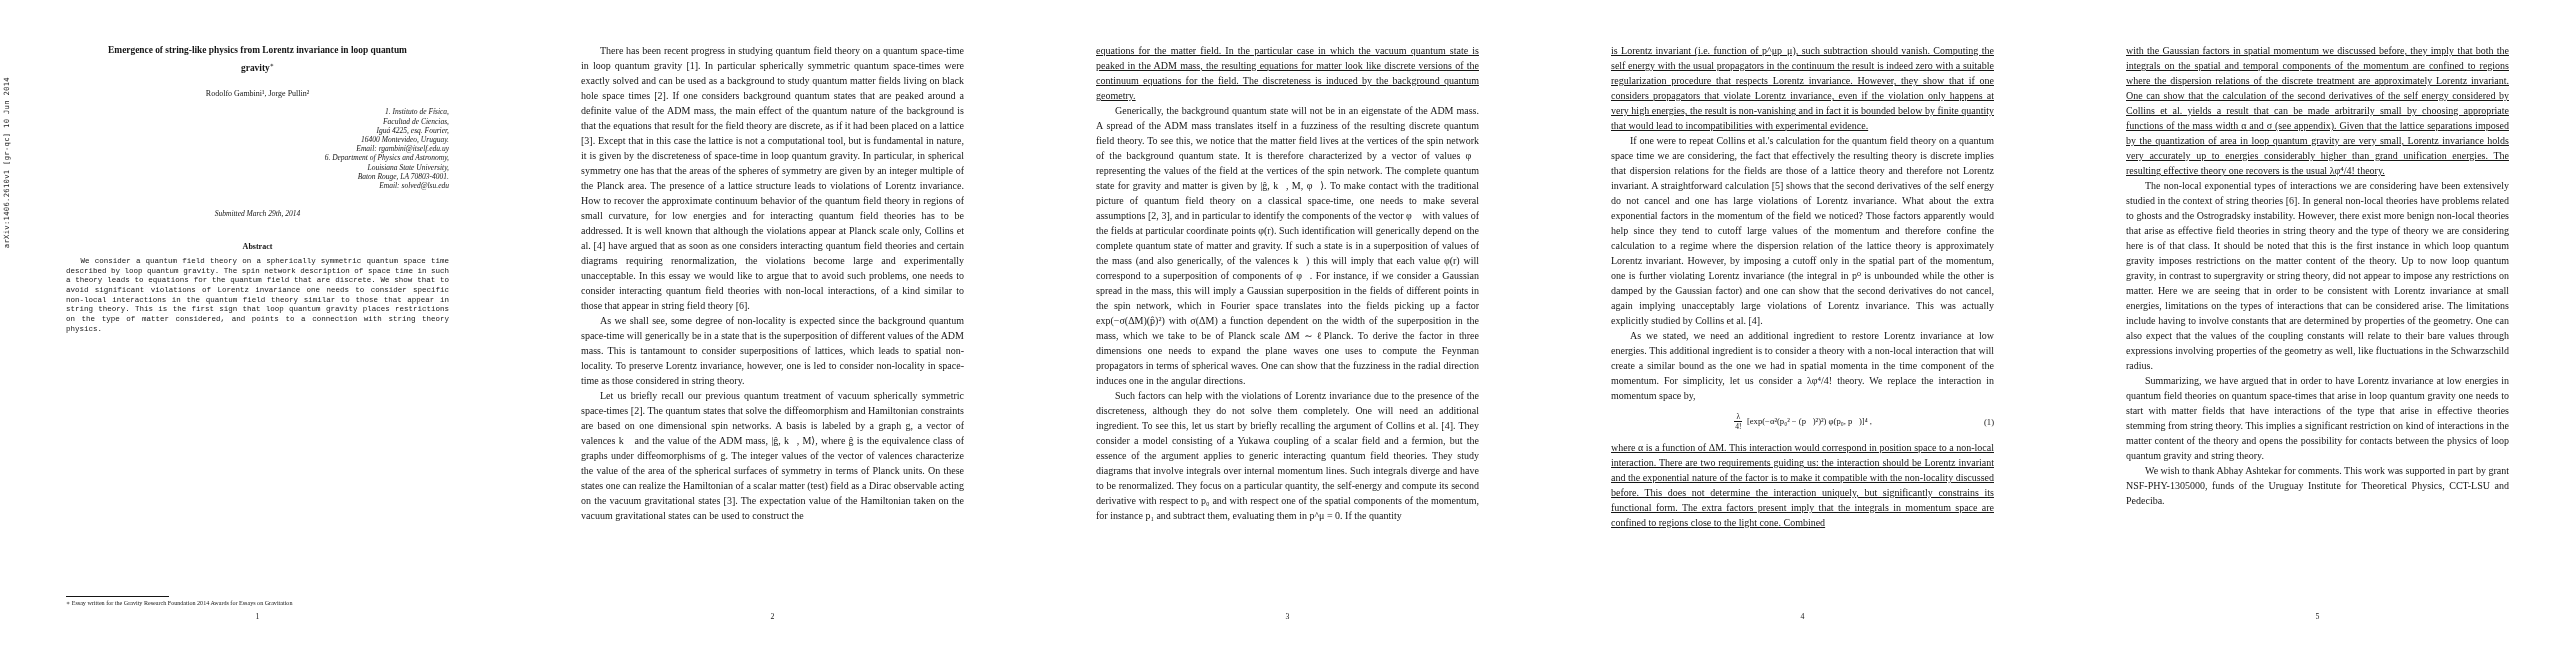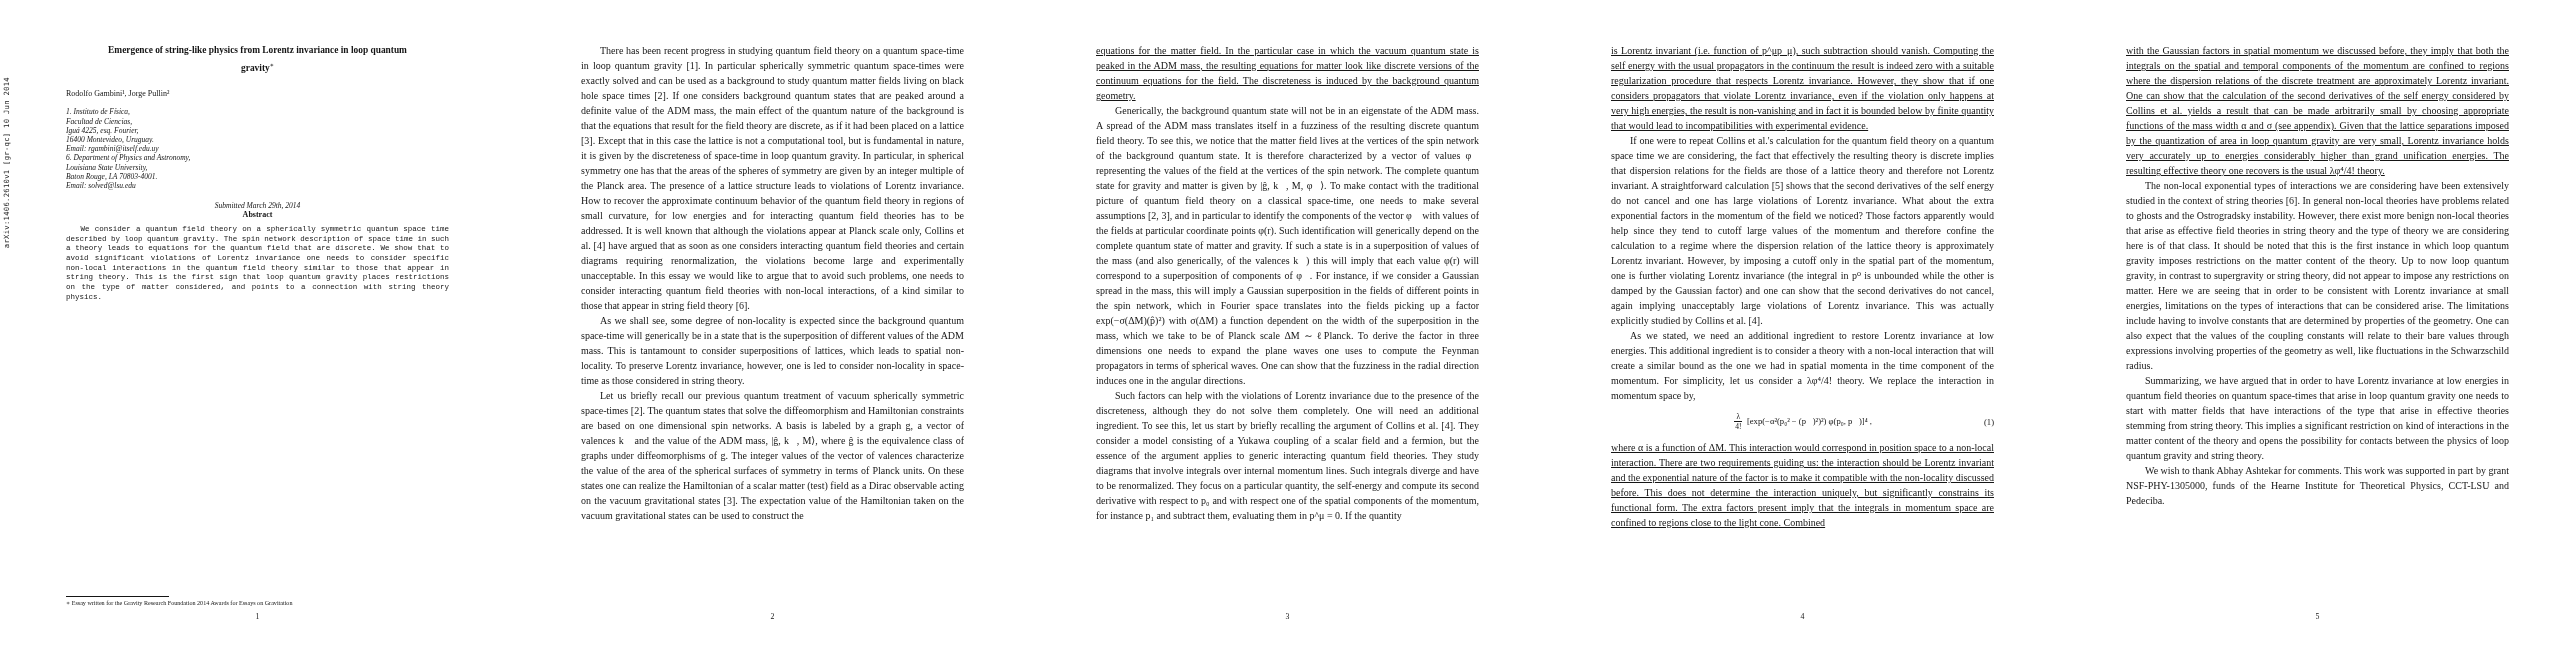--- a/index.html
+++ b/index.html
@@ -24,24 +24,24 @@
     overflow:hidden;
   }
   
   .p1-title {
     max-width:333px;
     margin:0 auto 13.3px auto;
     text-align:center;
     font-size:9.4px; font-weight:bold; line-height:15px;
   }
   .p1-title sup { font-size:6.1px; }
-  .p1-authors { font-size:8px; margin-bottom:9px; }
-  .p1-affil { text-align:left; font-style:italic; font-size:7.5px; line-height:9.2px; }
-  .p1-submitted { text-align:center; font-style:italic; font-size:7.5px; margin-top:11px; }
-  .p1-abshead { text-align:center; font-weight:bold; font-size:8px; margin-top:0; margin-bottom:5.6px; }
+  .p1-authors { text-align:center; font-size:8px; margin-bottom:9px; }
+  .p1-affil { text-align:right; font-style:italic; font-size:7.5px; line-height:9.2px; }
+  .p1-submitted { text-align:center; font-style:italic; font-size:7.5px; margin-top:19px; }
+  .p1-abshead { text-align:center; font-weight:bold; font-size:8px; margin-top:24px; margin-bottom:5.6px; }
   .p1-abstract { font-size:7.5px; line-height:9.7px; text-align:justify; text-indent:14.5px;font-family:Liberation Mono, monospace; }
   .footnote-area { position:absolute; left:66px; right:66px; bottom:60px; }
   .footnote-rule { width:103px; border-top:0.6px solid #151515; margin-bottom:3.3px; }
   .footnote { font-size:6.1px; line-height:7.2px; }
   .arxiv-stamp {
     position:absolute; left:2.2px; top:77px;
     writing-mode:vertical-rl; transform:rotate(180deg);
     font-family:"DejaVu Sans Mono", monospace;
     font-size:7.2px; letter-spacing:0.3px; color:#222;
     white-space:nowrap;
@@ -138,19 +138,19 @@
       <p class="noindent">where α is a function of ΔM. This interaction would correspond in position space to a non-local interaction. There are two requirements guiding us: the interaction should be Lorentz invariant and the exponential nature of the factor is to make it compatible with the non-locality discussed before. This does not determine the interaction uniquely, but significantly constrains its functional form. The extra factors present imply that the integrals in momentum space are confined to regions close to the light cone. Combined</p>
     </div>
     <div class="pageno">4</div>
   </div>
 
   <div class="page">
     <div class="content body-text">
       <p class="noindent">with the Gaussian factors in spatial momentum we discussed before, they imply that both the integrals on the spatial and temporal components of the momentum are confined to regions where the dispersion relations of the discrete treatment are approximately Lorentz invariant. One can show that the calculation of the second derivatives of the self energy considered by Collins et al. yields a result that can be made arbitrarily small by choosing appropriate functions of the mass width α and σ (see appendix). Given that the lattice separations imposed by the quantization of area in loop quantum gravity are very small, Lorentz invariance holds very accurately up to energies considerably higher than grand unification energies. The resulting effective theory one recovers is the usual λφ⁴/4! theory.</p>
       <p class="indent">The non-local exponential types of interactions we are considering have been extensively studied in the context of string theories [6]. In general non-local theories have problems related to ghosts and the Ostrogradsky instability. However, there exist more benign non-local theories that arise as effective field theories in string theory and the type of theory we are considering here is of that class. It should be noted that this is the first instance in which loop quantum gravity imposes restrictions on the matter content of the theory. Up to now loop quantum gravity, in contrast to supergravity or string theory, did not appear to impose any restrictions on matter. Here we are seeing that in order to be consistent with Lorentz invariance at small energies, limitations on the types of interactions that can be considered arise. The limitations include having to involve constants that are determined by properties of the geometry. One can also expect that the values of the coupling constants will relate to their bare values through expressions involving properties of the geometry as well, like fluctuations in the Schwarzschild radius.</p>
       <p class="indent">Summarizing, we have argued that in order to have Lorentz invariance at low energies in quantum field theories on quantum space-times that arise in loop quantum gravity one needs to start with matter fields that have interactions of the type that arise in effective theories stemming from string theory. This implies a significant restriction on kind of interactions in the matter content of the theory and opens the possibility for contacts between the physics of loop quantum gravity and string theory.</p>
-      <p class="indent">We wish to thank Abhay Ashtekar for comments. This work was supported in part by grant NSF-PHY-1305000, funds of the Hearne Institute for Theoretical Physics, CCT-LSU and Pedeciba.</p>
+      <p class="indent">We wish to thank Abhay Ashtekar for comments. This work was supported in part by grant NSF-PHY-1305000, funds of the Uruguay Institute for Theoretical Physics, CCT-LSU and Pedeciba.</p>
     </div>
     <div class="pageno">5</div>
   </div>
 
 </div>
 
 
 </body></html>

